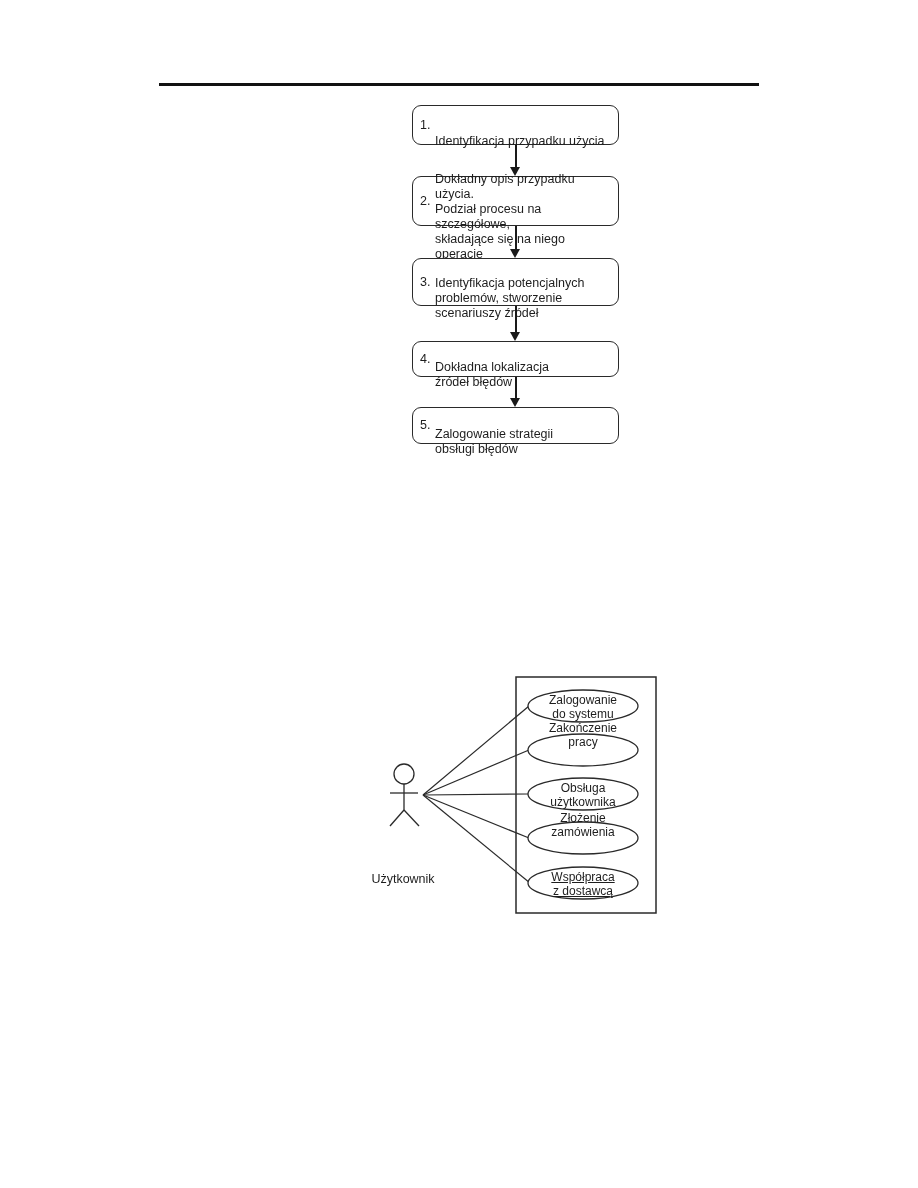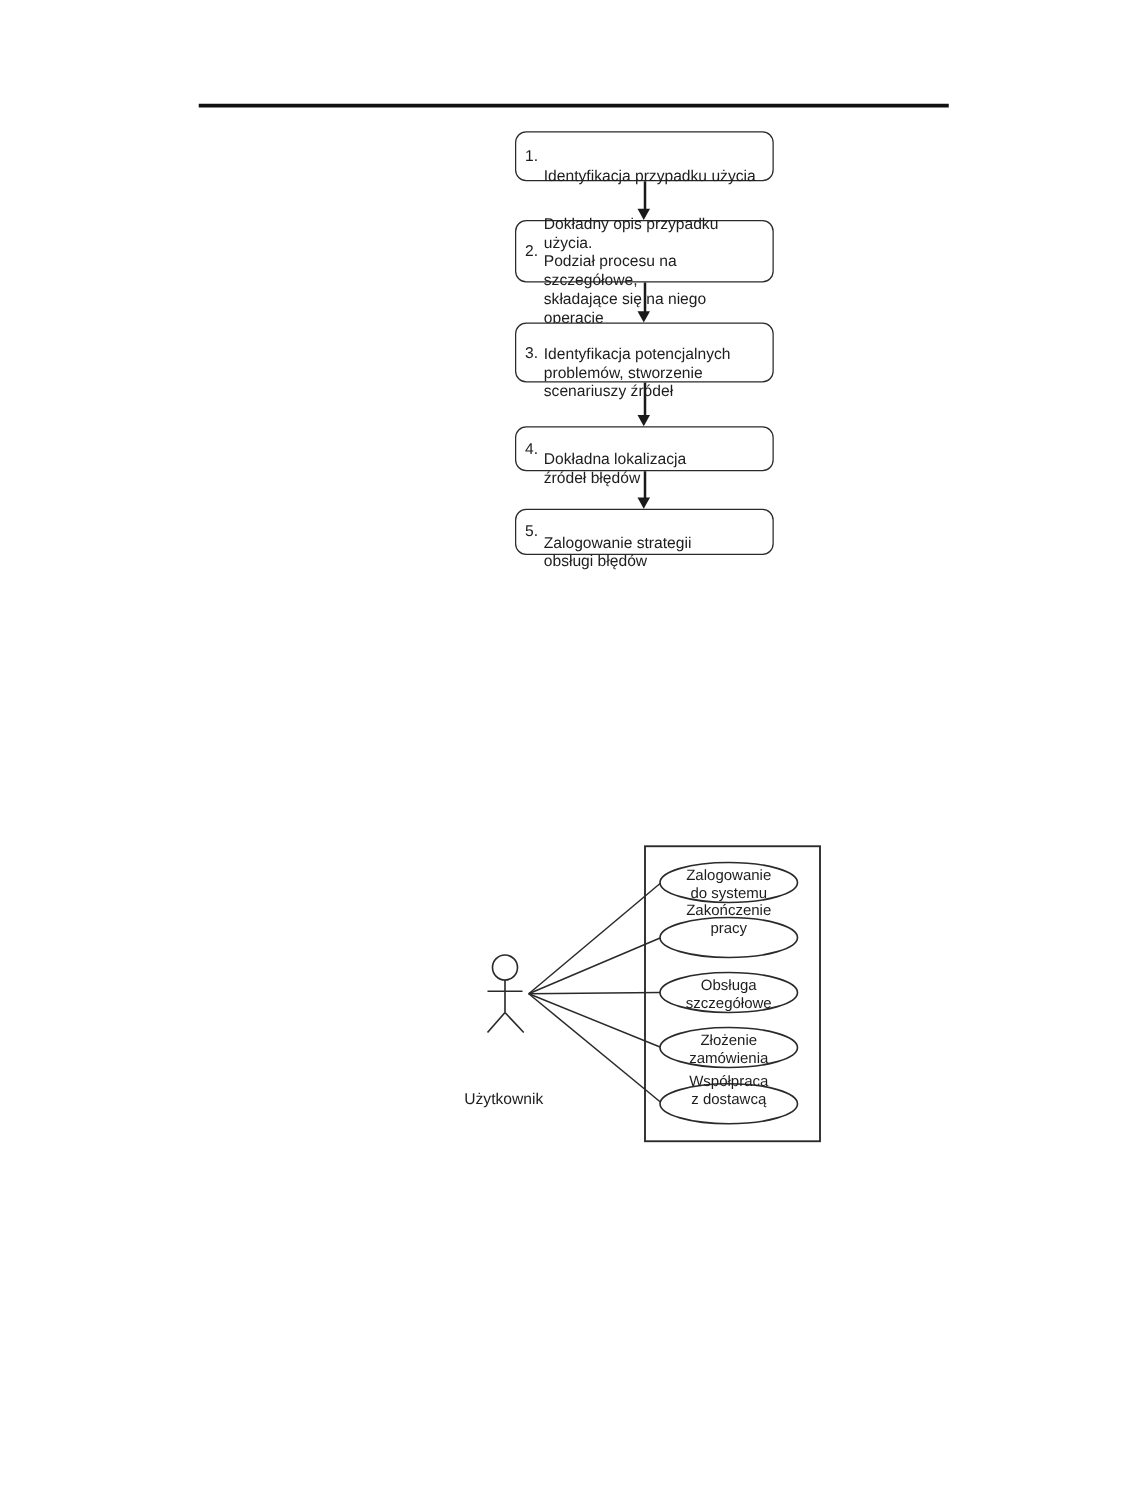--- a/index.html
+++ b/index.html
@@ -75,22 +75,22 @@
     left: 163px; width: 120px; height: 32px;
     display: flex; align-items: center; justify-content: center;
     text-align: center;
     font-size: 12px; line-height: 14px;
     white-space: pre-line;
     color: #1d1d1d;
   }
   .uc0 { top: 31px; }
   .uc1 { top: 59px; }
   .uc2 { top: 119px; }
-  .uc3 { top: 163px; }
-  .uc4 { top: 196px; }
+  .uc3 { top: 149px; }
+  .uc4 { top: 208px; text-decoration: underline; }
   .actor-label {
     position: absolute;
     left: -12px; top: 164px; width: 110px;
     text-align: center;
     font-size: 12.5px; line-height: 14px;
     color: #1d1d1d;
     margin-top: 48px;
   }
 </style>
 </head>
@@ -180,21 +180,21 @@
         <line x1="44" y1="150" x2="30" y2="166"></line>
         <line x1="44" y1="150" x2="59" y2="166"></line>
       </g>
     </svg>
 
     <div class="uc-label uc0">Zalogowanie
 do systemu</div>
     <div class="uc-label uc1">Zakończenie
 pracy</div>
     <div class="uc-label uc2">Obsługa
-szczegółowe</div>
+użytkownika</div>
     <div class="uc-label uc3">Złożenie
 zamówienia</div>
     <div class="uc-label uc4">Współpraca
 z dostawcą</div>
 
     <div class="actor-label">Użytkownik</div>
 
   </div>
 
 </div>

